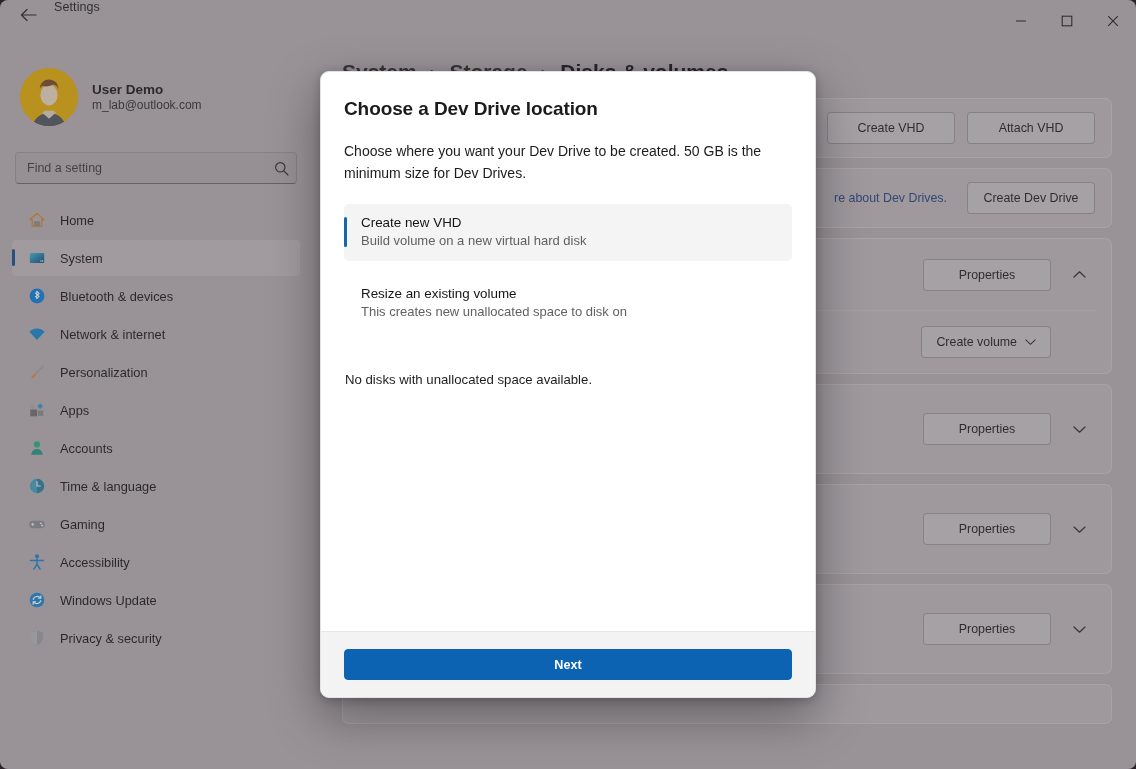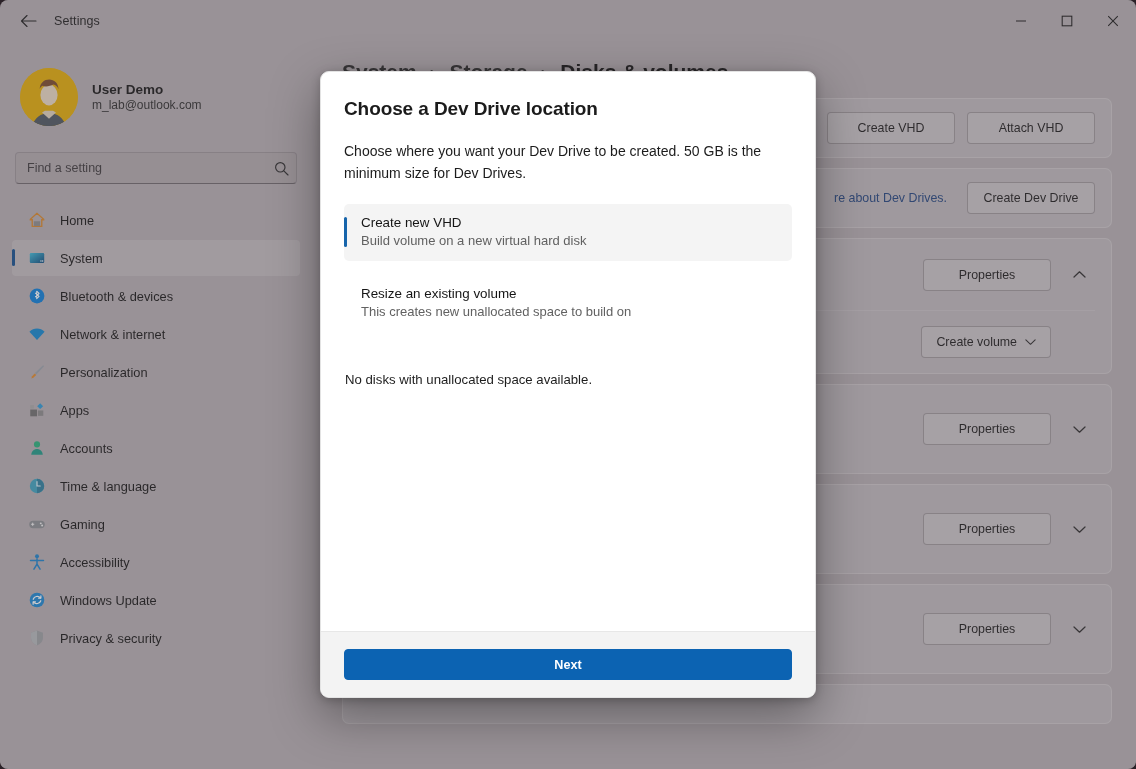--- a/index.html
+++ b/index.html
@@ -17,21 +17,21 @@
     width: 1136px; height: 769px;
     background: #b5aeb2;
     border-radius: 8px;
     overflow: hidden;
   }
 
   
   #titlebar {
     position: absolute; left: 0; top: 0;
     width: 1136px; height: 42px;
-    display: flex; align-items: center;
+    display: flex; align-items: flex-start;
     background: transparent;
     z-index: 5;
   }
   #back-btn {
     width: 36px; height: 30px; margin-left: 10px;
     display: flex; align-items: center; justify-content: center;
     border-radius: 4px; cursor: pointer;
   }
   #back-btn svg { stroke: #1f1f1f; }
   #win-title {
@@ -499,21 +499,21 @@
       <div id="dlg-title">Choose a Dev Drive location</div>
       <div id="dlg-desc">Choose where you want your Dev Drive to be created. 50 GB is the minimum size for Dev Drives.</div>
 
       <div id="options">
         <div class="option selected">
           <div class="opt-title">Create new VHD</div>
           <div class="opt-sub">Build volume on a new virtual hard disk</div>
         </div>
         <div class="option" style="margin-top:14px">
           <div class="opt-title">Resize an existing volume</div>
-          <div class="opt-sub">This creates new unallocated space to build on</div>
+          <div class="opt-sub">This creates new unallocated space to disk on</div>
         </div>
       </div>
 
       <div id="empty-note">No disks with unallocated space available.</div>
     </div>
 
     <div id="dlg-footer">
       <button id="btn-next">Next</button>
     </div>
   </div>

